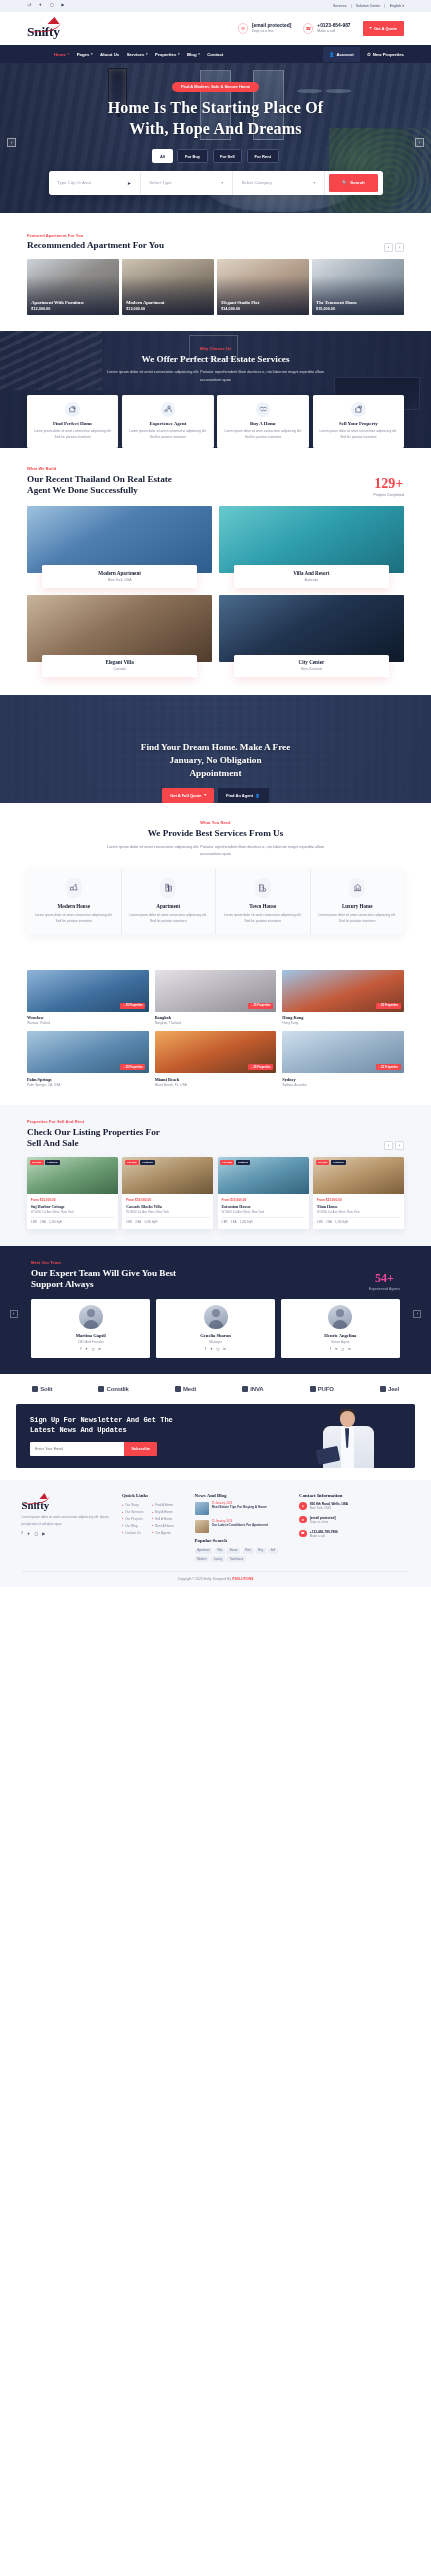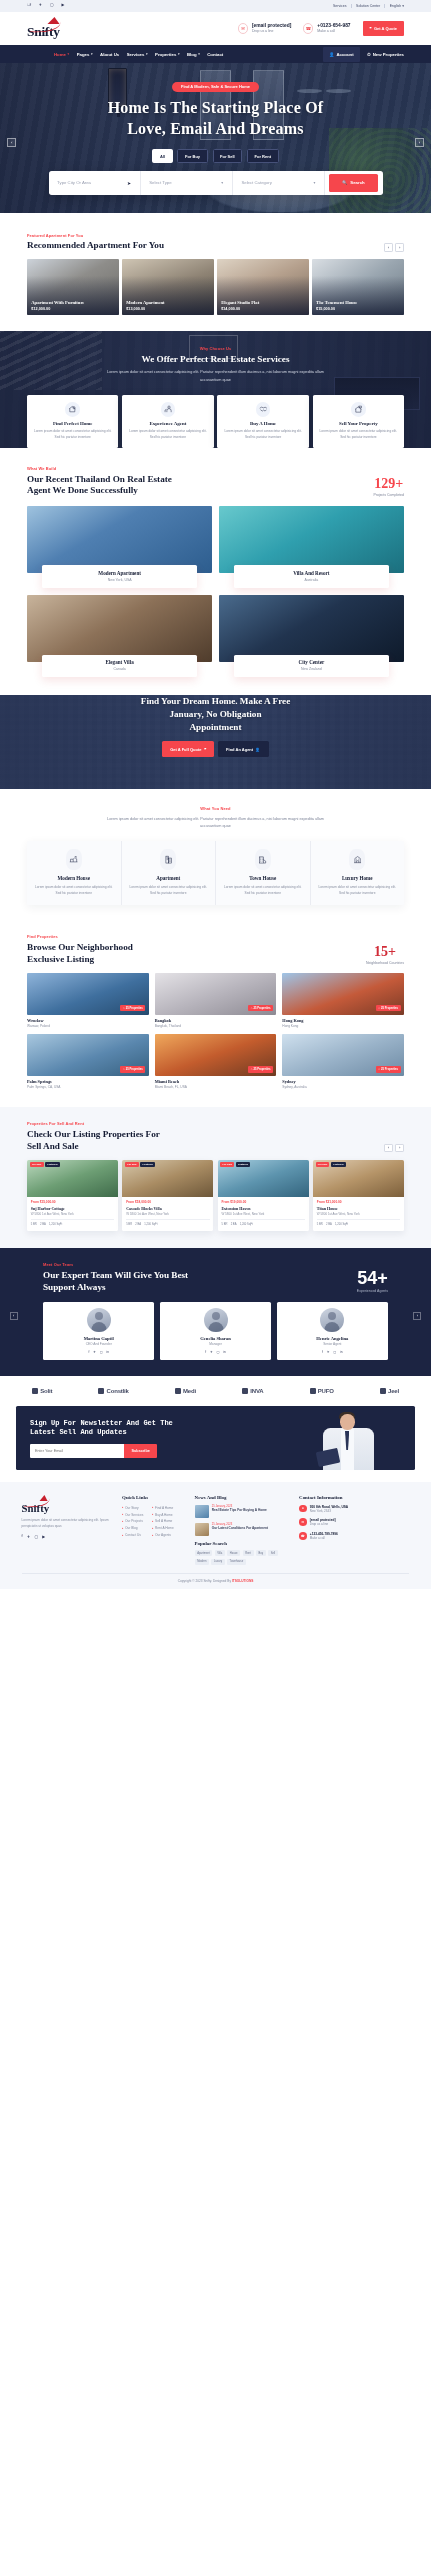--- a/index.html
+++ b/index.html
@@ -287,22 +287,22 @@
     font-family: "Liberation Serif", serif; font-size: 5.1px; font-weight: 700; color: #141b33;
   }
   .proj .cap .s { font-size: 3.5px; color: #878e9f; margin-top: 1.6px; }
   .ph1 { background: linear-gradient(150deg,#9fc3df,#4f7fb1 40%,#2d5d8e); }
   .ph2 { background: linear-gradient(150deg,#68c9cd,#2f9fae 45%,#1b6f7e); }
   .ph3 { background: linear-gradient(150deg,#c8b49c,#8c7158 45%,#4f3c2c); }
   .ph4 { background: linear-gradient(150deg,#4a6b8d,#21344f 45%,#0e1a2b); }
 
   
   .cta {
-    position: relative; height: 94px; overflow: hidden;
-    display: flex; flex-direction: column; align-items: center; justify-content: flex-start;
+    position: relative; height: 108px; overflow: hidden;
+    display: flex; flex-direction: column; align-items: center; justify-content: flex-end;
   }
   .cta .bg {
     position: absolute; inset: 0;
     background:
       linear-gradient(90deg, rgba(40,52,84,.92), rgba(44,58,92,.78) 50%, rgba(40,52,84,.92)),
       repeating-linear-gradient(90deg, rgba(255,255,255,.05) 0 4.9px, rgba(0,0,0,.05) 4.9px 9.7px),
       repeating-linear-gradient(0deg, rgba(255,255,255,.04) 0 3.8px, rgba(0,0,0,.03) 3.8px 7.5px),
       linear-gradient(160deg,#3b4a70,#2b3858);
   }
   .cta .inner { position: relative; z-index: 2; text-align: center; }
@@ -399,26 +399,26 @@
   .ls .meta {
     display: flex; gap: 3.2px; margin-top: 3.2px; padding-top: 3.2px;
     border-top: 0.5px solid #edeff4; font-size: 2.7px; color: #7d8498;
   }
   .lp1 { background: linear-gradient(160deg,#bcd9bf,#6d9e74 50%,#3f6b4a); }
   .lp2 { background: linear-gradient(160deg,#d8c9ad,#a98c63 50%,#6d5739); }
   .lp3 { background: linear-gradient(160deg,#a8cfe0,#5d94ae 50%,#33647d); }
   .lp4 { background: linear-gradient(160deg,#e0cdb3,#b59468 50%,#7c5f3b); }
 
   
-  .team { background: #1c2442; padding: 14px 16px 16px; position: relative; }
+  .team { background: #1c2442; padding: 14px 4px 16px; position: relative; }
   .team .head { padding: 0 27px; display: flex; align-items: flex-end; }
   .team h2 { color: #fff; }
   .team .cnt { margin-left: auto; text-align: center; }
   .team .cnt .n {
-    font-family: Liberation Sans, sans-serif; font-size: 18px; font-weight: 700; color: #ffffff; line-height: 1;
+    font-family: Liberation Serif, serif; font-size: 12px; font-weight: 700; color: #ec4899; line-height: 1;
   }
   .team .cnt .l { font-size: 3.5px; color: #aeb5c8; margin-top: 2.2px; }
   .tm-row { display: flex; gap: 5.4px; padding: 0 27px; margin-top: 8.6px; }
   .tm { flex: 1; background: #fff; border-radius: 1.6px; padding: 6px 4.3px 6.5px; text-align: center; }
   .tm .av {
     width: 24px; height: 24px; border-radius: 50%; margin: 0 auto;
     background: linear-gradient(160deg,#cfd6e2,#8f9bb0);
     position: relative; overflow: hidden;
   }
   .tm .av:after {
@@ -654,21 +654,21 @@
     <div class="win w2"></div>
     <div class="fan"></div>
     <div class="hedge"></div>
     <div class="bench"></div>
     <div class="arrow l">‹</div>
     <div class="arrow r">›</div>
     <div class="inner">
       <div class="pill">Find A Modern, Safe &amp; Secure Home</div>
       <h1>
         <span>Home Is The Starting Place Of</span><br>
-        <span>Love, Email And Dreams</span>
+        <span>With, Hope And Dreams</span>
       </h1>
       <div class="tabs">
         <div class="tb on">All</div>
         <div class="tb">For Buy</div>
         <div class="tb">For Sell</div>
         <div class="tb">For Rent</div>
       </div>
       <div class="searchbar">
         <div class="fld">
           <span>Type City Or Area</span>
@@ -860,20 +860,21 @@
         <button class="b2">
           <span>Find An Agent</span>
           <span>👤</span>
         </button>
       </div>
     </div>
   </div>
 
   <div class="provide">
     <div class="sub">What You Need</div>
+    <h2 class="sect">We Provide Best Services From Us</h2>
     <div class="lead">Lorem ipsum dolor sit amet consectetur adipisicing elit. Pariatur reprehenderit illum ducimus a, nisi laborum magni expedita ullam accusantium quae</div>
     <div class="prov-row">
       <div class="prov">
         <div class="icw">
           <svg viewBox="0 0 24 24" fill="none" stroke="#1c2442" stroke-width="1.3">
               <path d="M2 18h20"></path>
               <path d="M4 18v-7h7v7"></path>
               <path d="M11 11l4-4 5 3v8"></path>
               <path d="M15 4h4v3"></path>
             </svg>
@@ -912,33 +913,20 @@
               <path d="M8 11h2M14 11h2"></path>
             </svg>
         </div>
         <div class="tt">Luxury Home</div>
         <div class="dsc">Lorem ipsum dolor sit amet consectetur adipisicing elit. Sed hic pariatur inventore</div>
       </div>
     </div>
   </div>
 
   <div class="neigh">
-    <div class="head">
-      <div>
-        <div class="sub">Find Properties</div>
-        <h2 class="sect">
-          <span>Browse Our Neighborhood</span><br>
-          <span>Exclusive Listing</span>
-        </h2>
-      </div>
-      <div class="cnt">
-        <div class="n">15+</div>
-        <div class="l">Neighborhood Countries</div>
-      </div>
-    </div>
     <div class="ng-grid">
       <div class="ng">
         <div class="ph ngp1">
           <div class="badge">
               <span>⌂</span>
               <span>25 Properties</span>
             </div>
         </div>
         <div class="t">Wroclaw</div>
         <div class="s">Warsaw, Poland</div>
@@ -1163,21 +1151,21 @@
     <div class="brand">
         <div class="bi"></div>
         <div class="bn">Jeel</div>
       </div>
   </div>
 
   <div class="news">
     <div class="left">
       <h3>
         <span>Sign Up For Newsletter And Get The</span><br>
-        <span>Latest Sell And Updates</span>
+        <span>Latest News And Updates</span>
       </h3>
       <div class="frm">
         <input type="text" placeholder="Enter Your Email" style="">
         <button>Subscribe</button>
       </div>
     </div>
     <div class="person">
       <div class="body-c"></div>
       <div class="shirt"></div>
       <div class="tie"></div>

